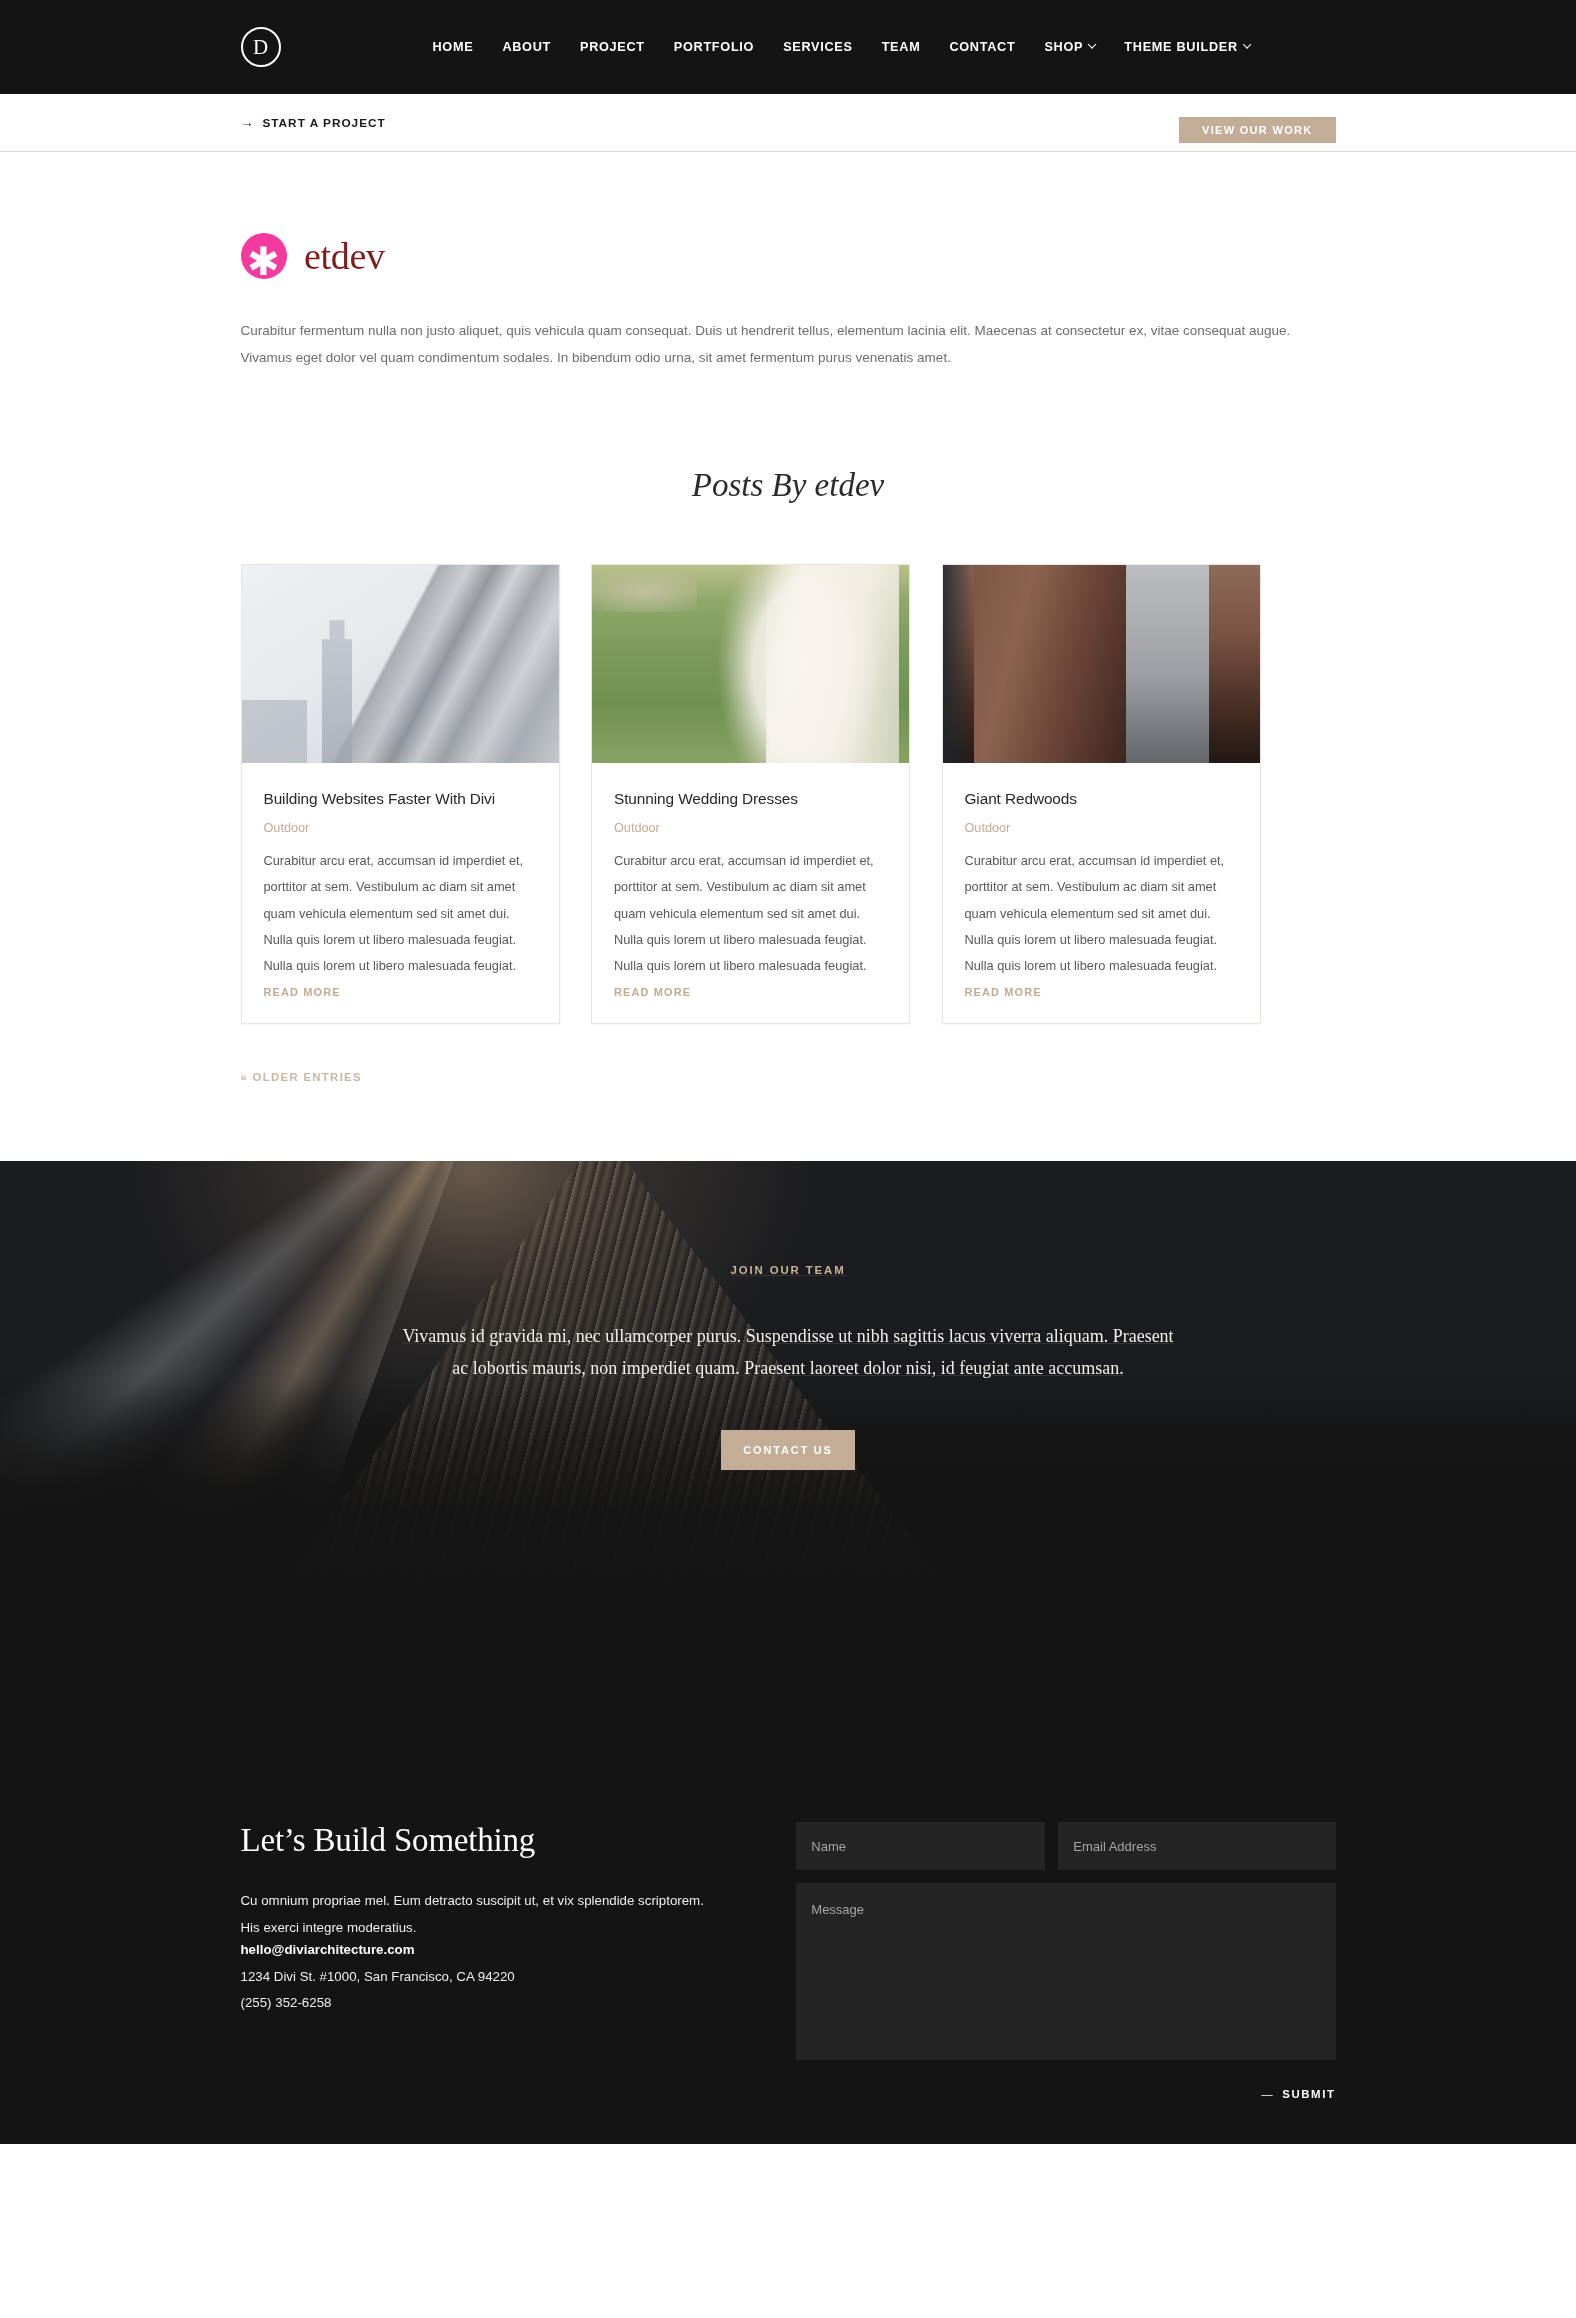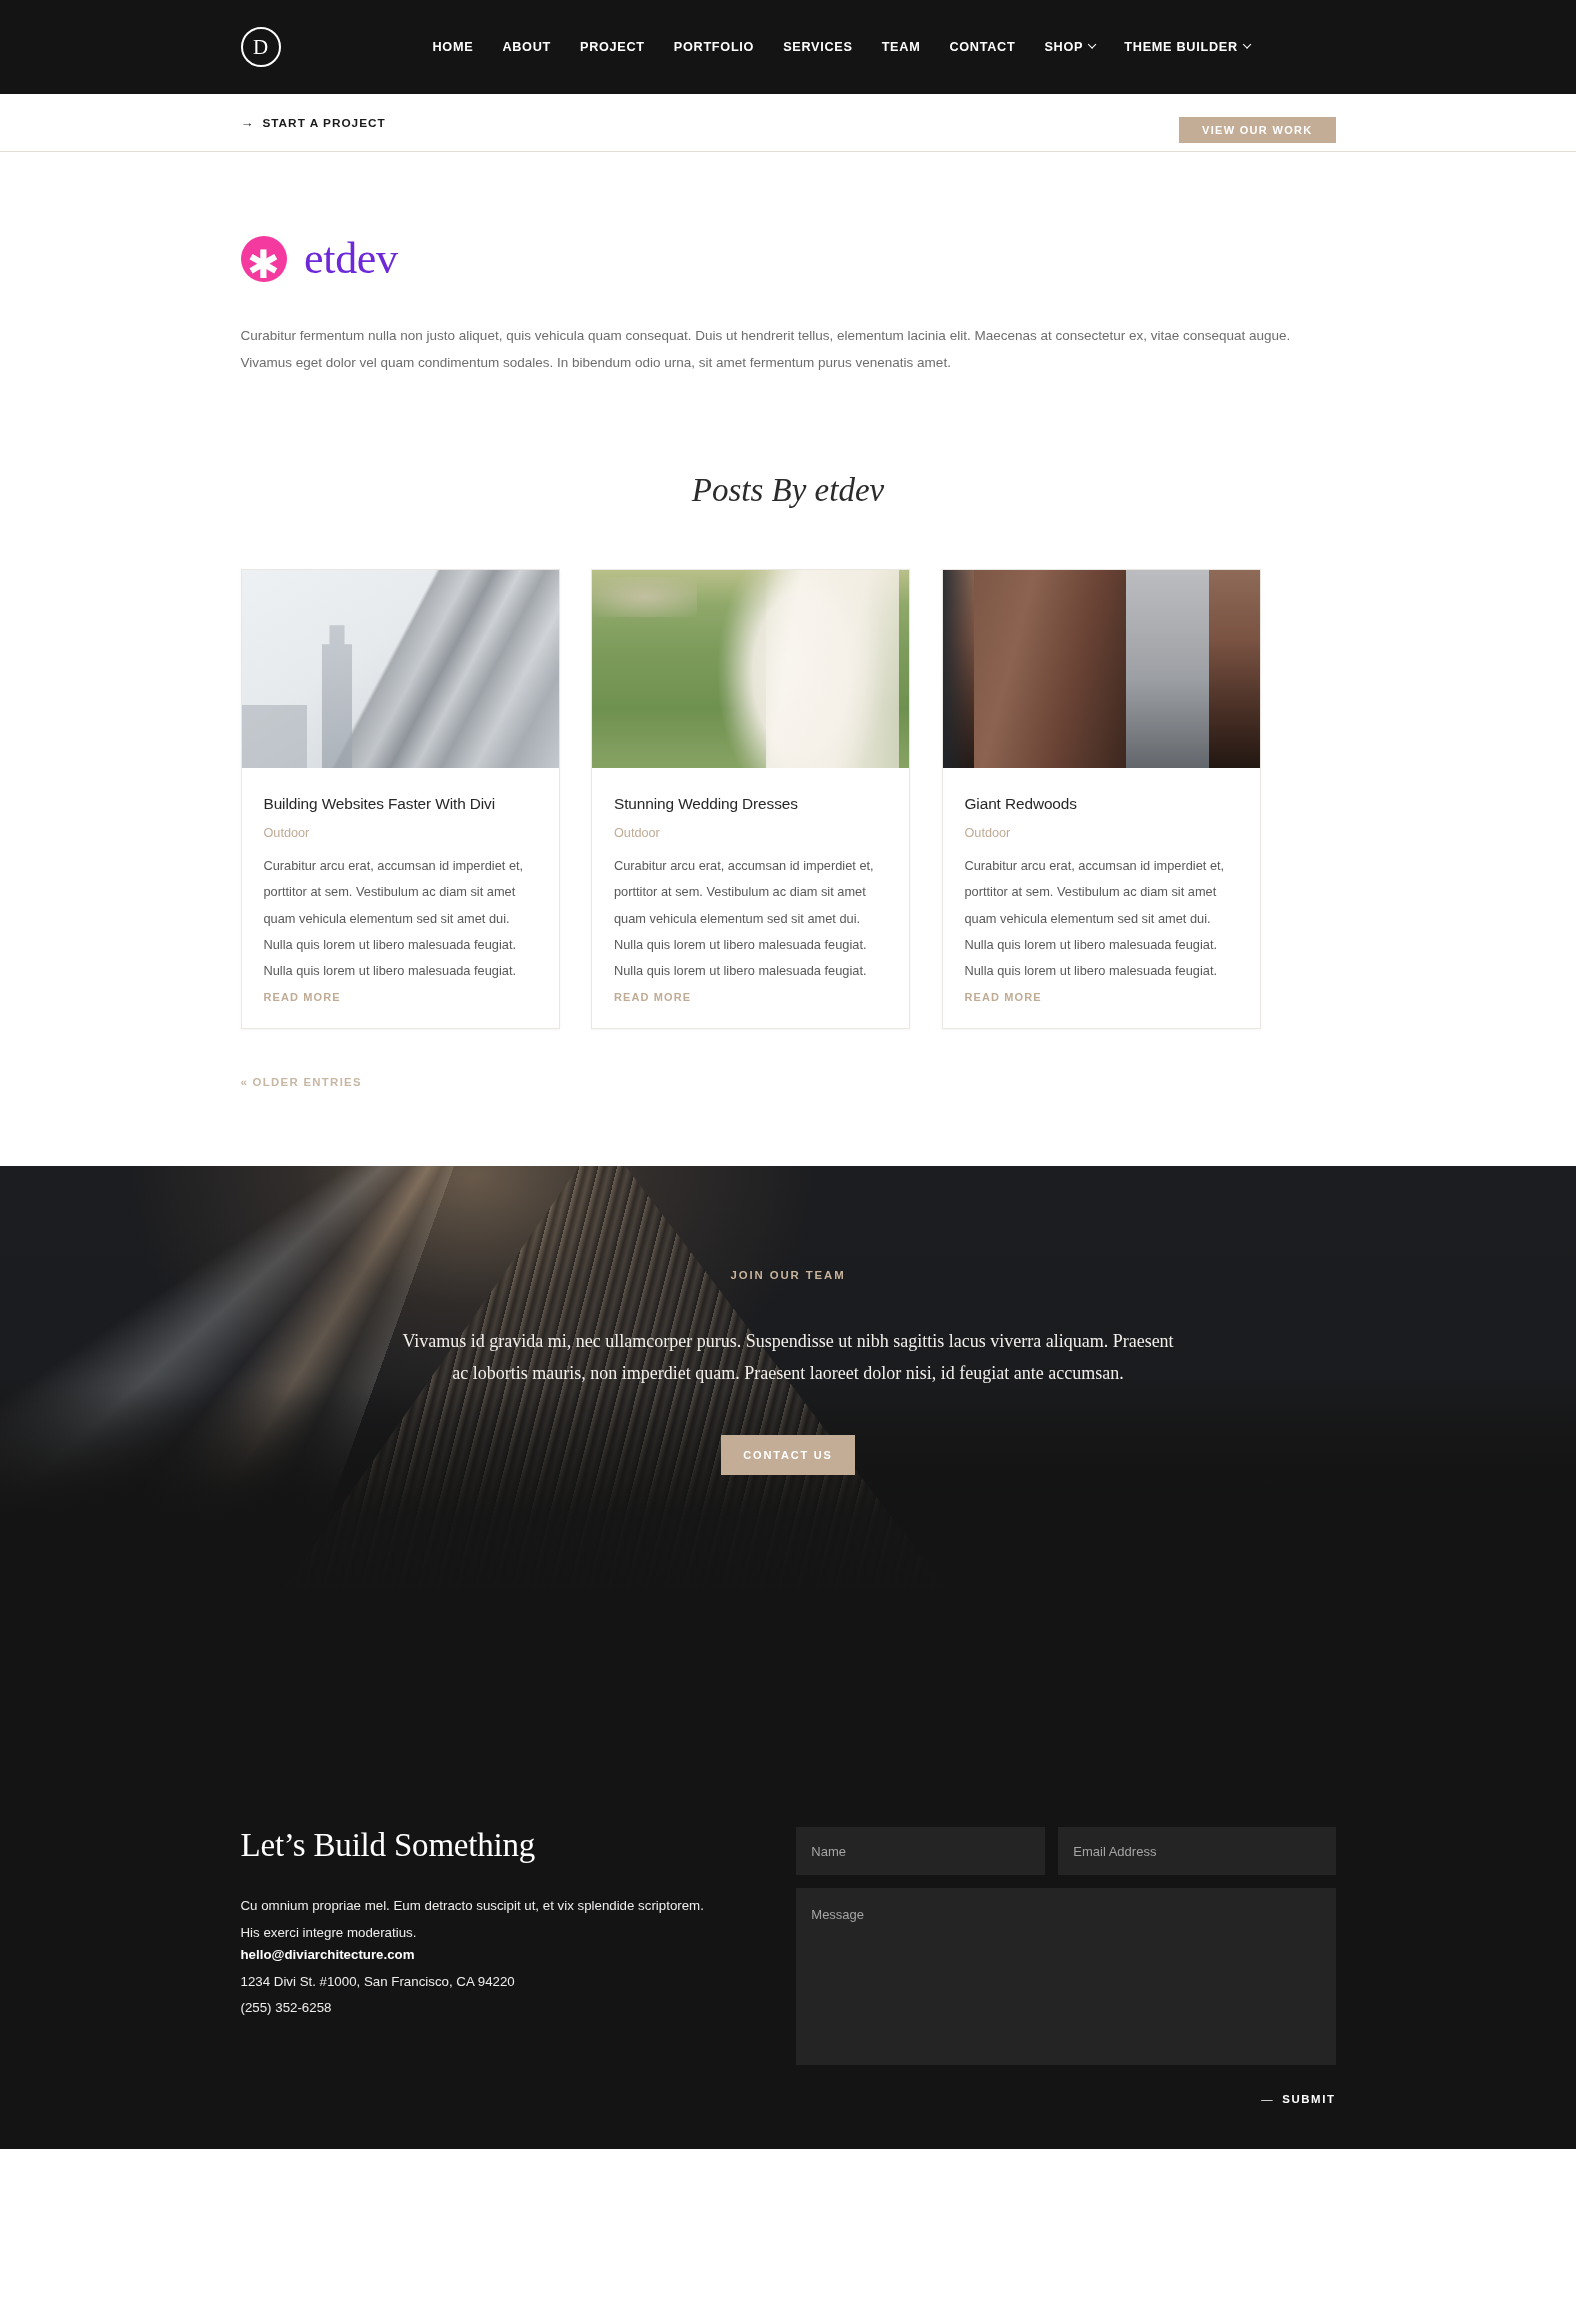--- a/index.html
+++ b/index.html
@@ -110,23 +110,23 @@
   }
   .avatar-circle .ast {
     position: absolute; inset: 0;
     display: flex; align-items: center; justify-content: center;
     color: #fff; font-size: 39px; line-height: 1;
     font-family: "DejaVu Sans", sans-serif;
     padding-top: 11.4px;
   }
   .author-name {
     font-family: "Liberation Serif", serif;
-    font-size: 44px;
+    font-size: 38px;
     font-weight: 400;
-    color: #6d28d9;
+    color: #7f1d1d;
     letter-spacing: -0.3px;
     text-align: center;
   }
   .author-bio {
     margin-top: 38px;
     font-size: 13.5px;
     line-height: 2.0;
     color: #6d6d6d;
     max-width: 1086px;
   }
@@ -264,20 +264,21 @@
   .hiring-bg::after {
     content:"";
     position:absolute; left:0; right:0; bottom:0; height:58%;
     background: linear-gradient(to bottom, rgba(20,20,20,0) 0%, rgba(20,20,20,0.9) 42%, #141414 72%);
   }
   .hiring-inner {
     position: relative;
     width: 1095px; margin: 0 auto;
     text-align: center;
     padding-top: 103px;
+    text-decoration: underline;
   }
   .eyebrow {
     font-size: 11.4px;
     font-weight: 700;
     letter-spacing: 1.9px;
     text-transform: uppercase;
     color: #c8b49c;
   }
   .hiring-h {
     margin-top: 21px;

